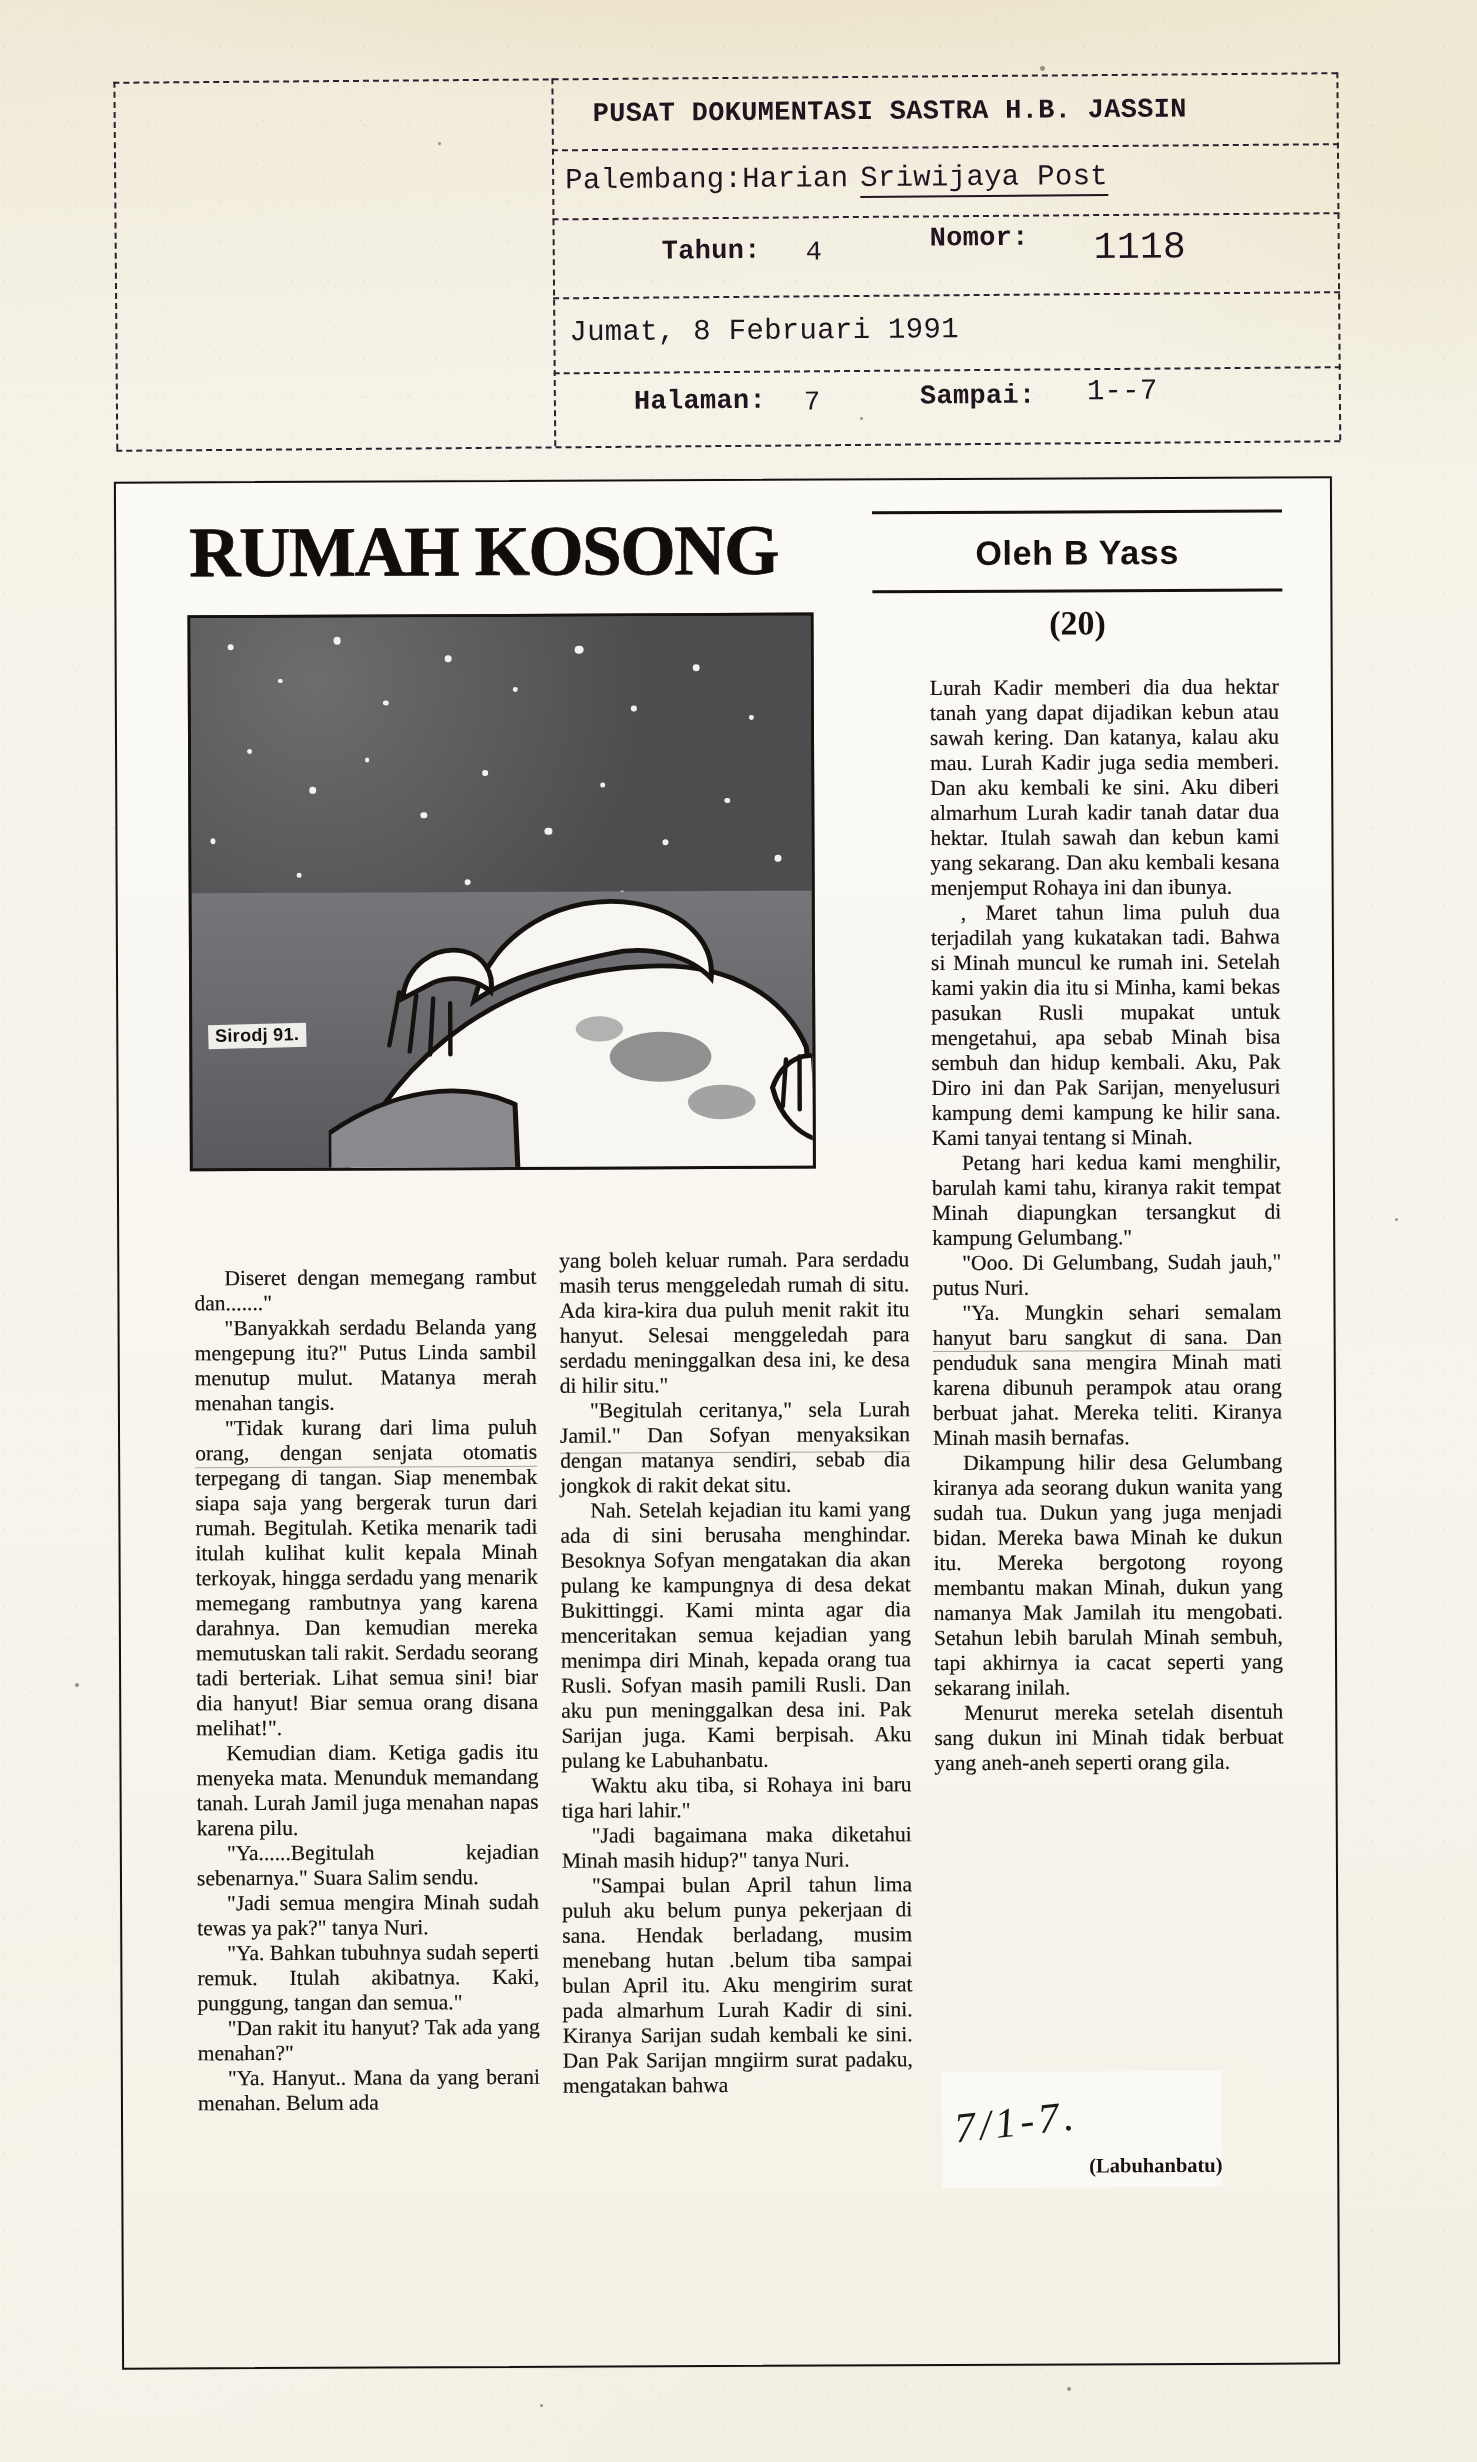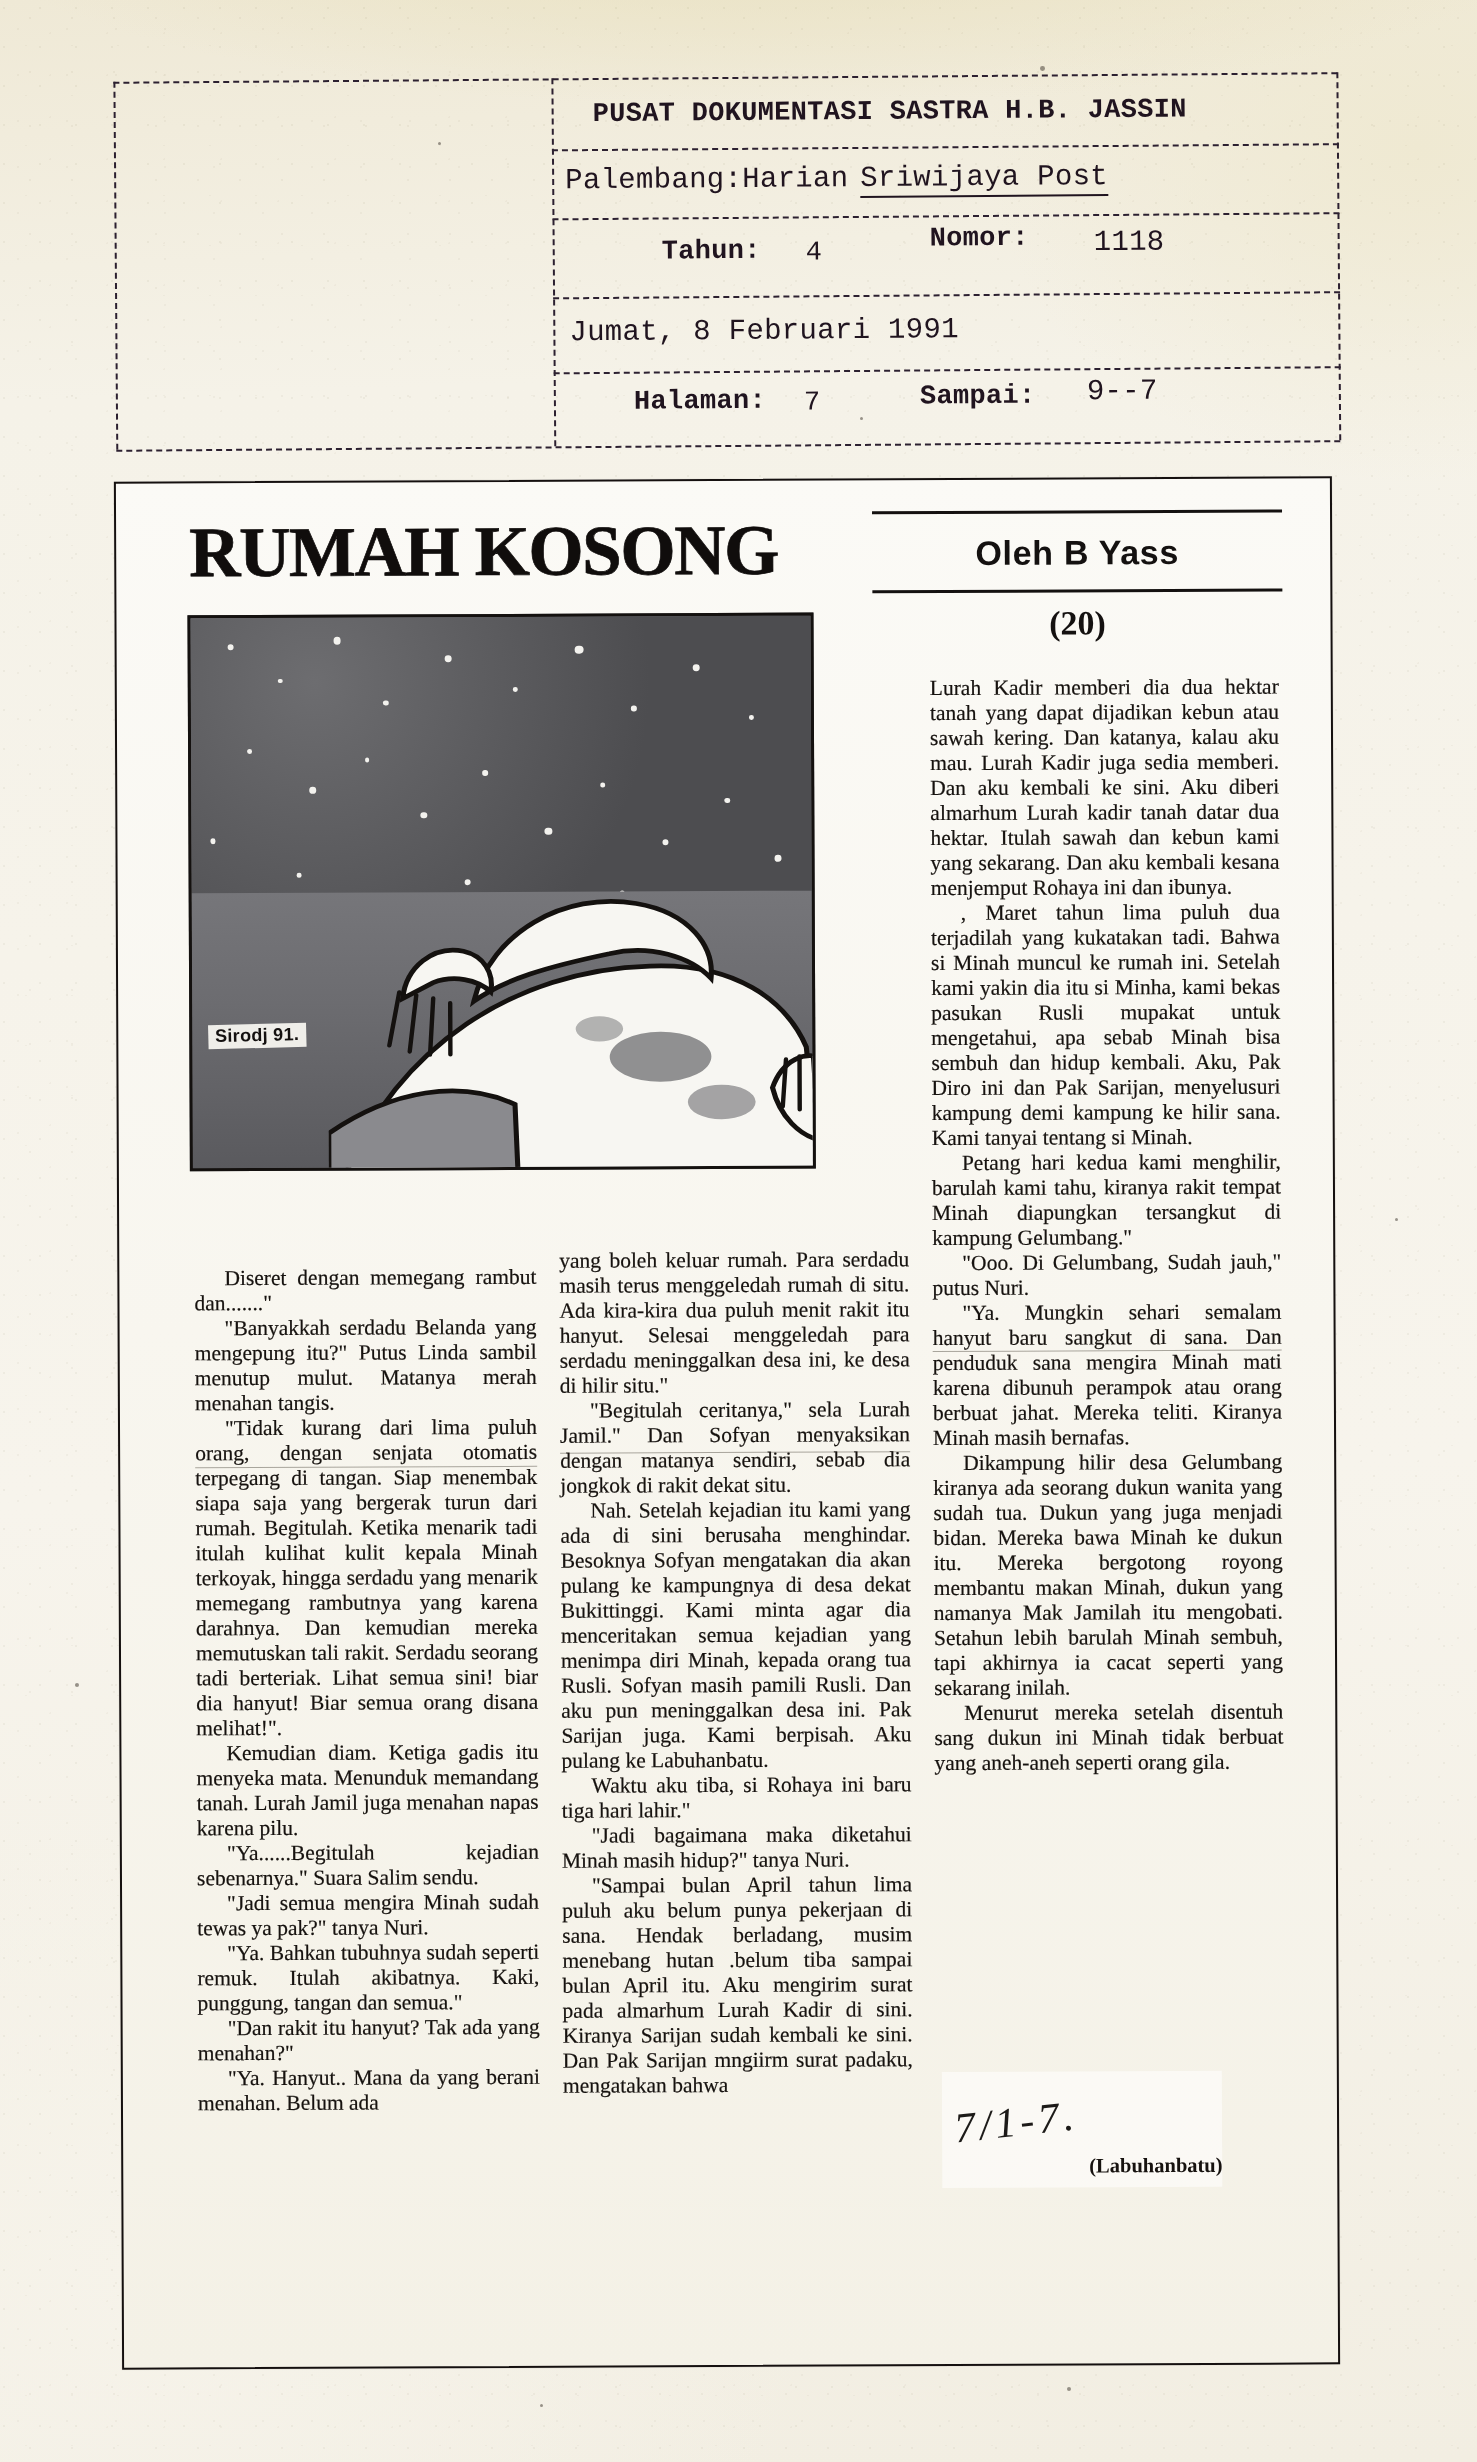--- a/index.html
+++ b/index.html
@@ -188,28 +188,28 @@
   <div class="vline" style="left:1223px;top:0;height:368px;"></div>
 
   <div class="stampcell tw" style="left:479px;top:20.5px;font-size:27px;">PUSAT DOKUMENTASI SASTRA H.B. JASSIN</div>
 
   <div class="stampcell" style="left:451px;top:86px;font-size:29px;">Palembang:Harian</div>
   <div class="stampcell uline" style="left:746px;top:86px;font-size:29px;">Sriwijaya Post</div>
 
   <div class="stampcell tw" style="left:547px;top:159px;font-size:27px;">Tahun:</div>
   <div class="stampcell" style="left:691px;top:161px;font-size:27px;">4</div>
   <div class="stampcell tw" style="left:815px;top:148px;font-size:27px;">Nomor:</div>
-  <div class="stampcell" style="left:979px;top:152px;font-size:29px;">1118</div>
+  <div class="stampcell" style="left:979px;top:152px;font-size:38px;">1118</div>
 
   <div class="stampcell" style="left:454px;top:238px;font-size:29px;">Jumat, 8 Februari 1991</div>
 
   <div class="stampcell tw" style="left:518px;top:309px;font-size:27px;">Halaman:</div>
   <div class="stampcell" style="left:688px;top:311px;font-size:27px;">7</div>
   <div class="stampcell tw" style="left:804px;top:306px;font-size:27px;">Sampai:</div>
-  <div class="stampcell" style="left:971px;top:301px;font-size:29px;">9--7</div>
+  <div class="stampcell" style="left:971px;top:301px;font-size:29px;">1--7</div>
 </div>
 
 <div id="clip">
   <div id="clipborder"></div>
 
   <div id="headline">RUMAH KOSONG</div>
 
   <div id="bylinebox">
     <div class="rule" style="top:0;"></div>
     <div class="rule" style="top:79px;"></div>

